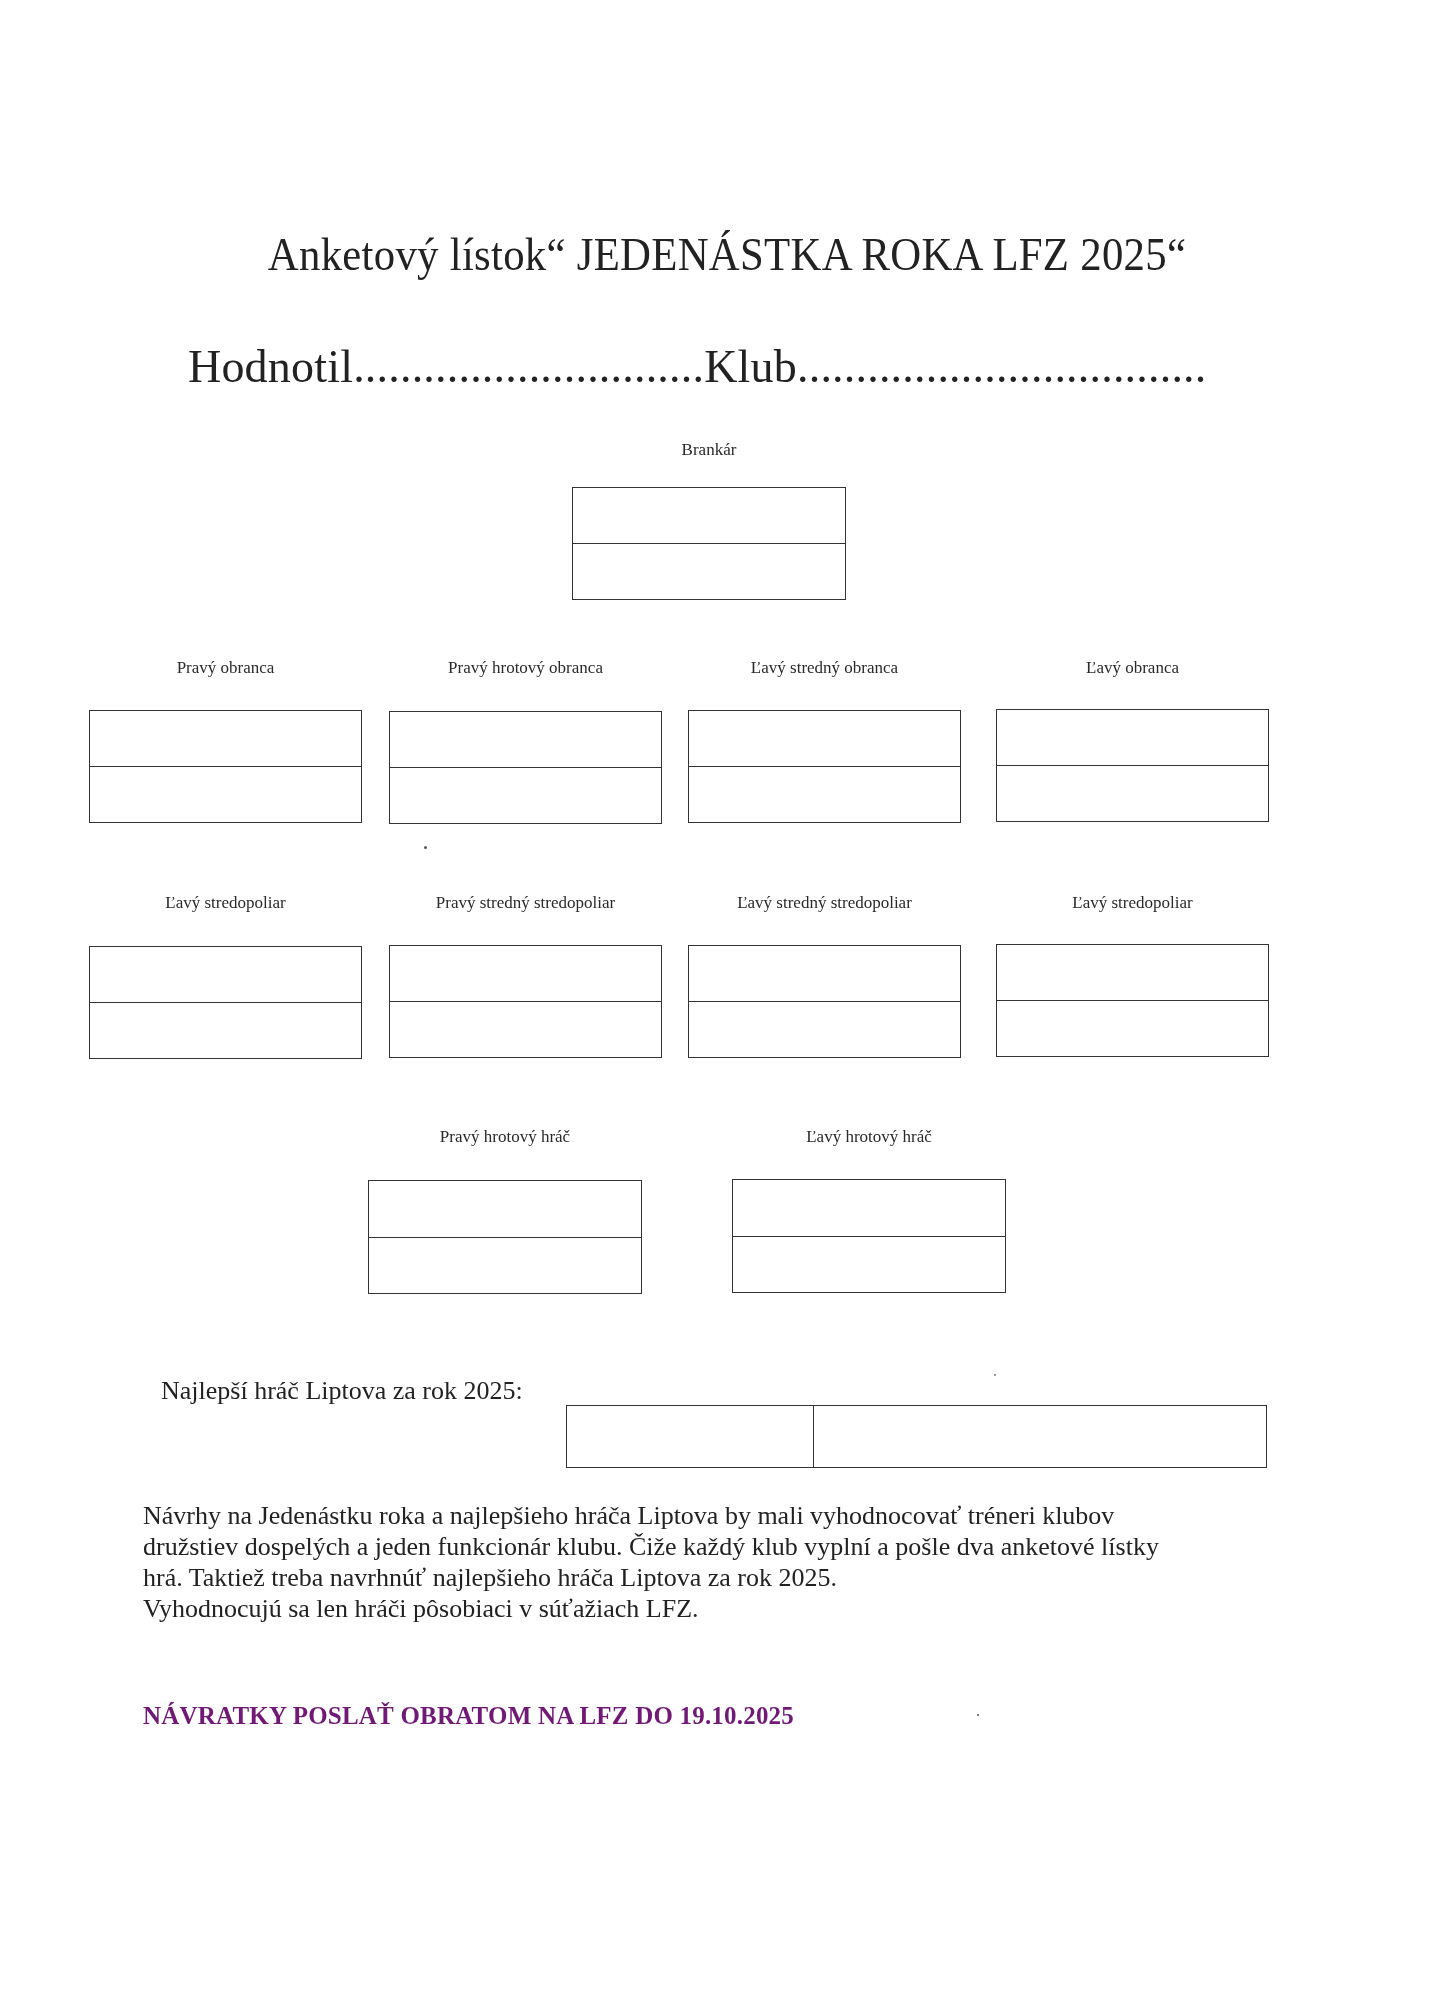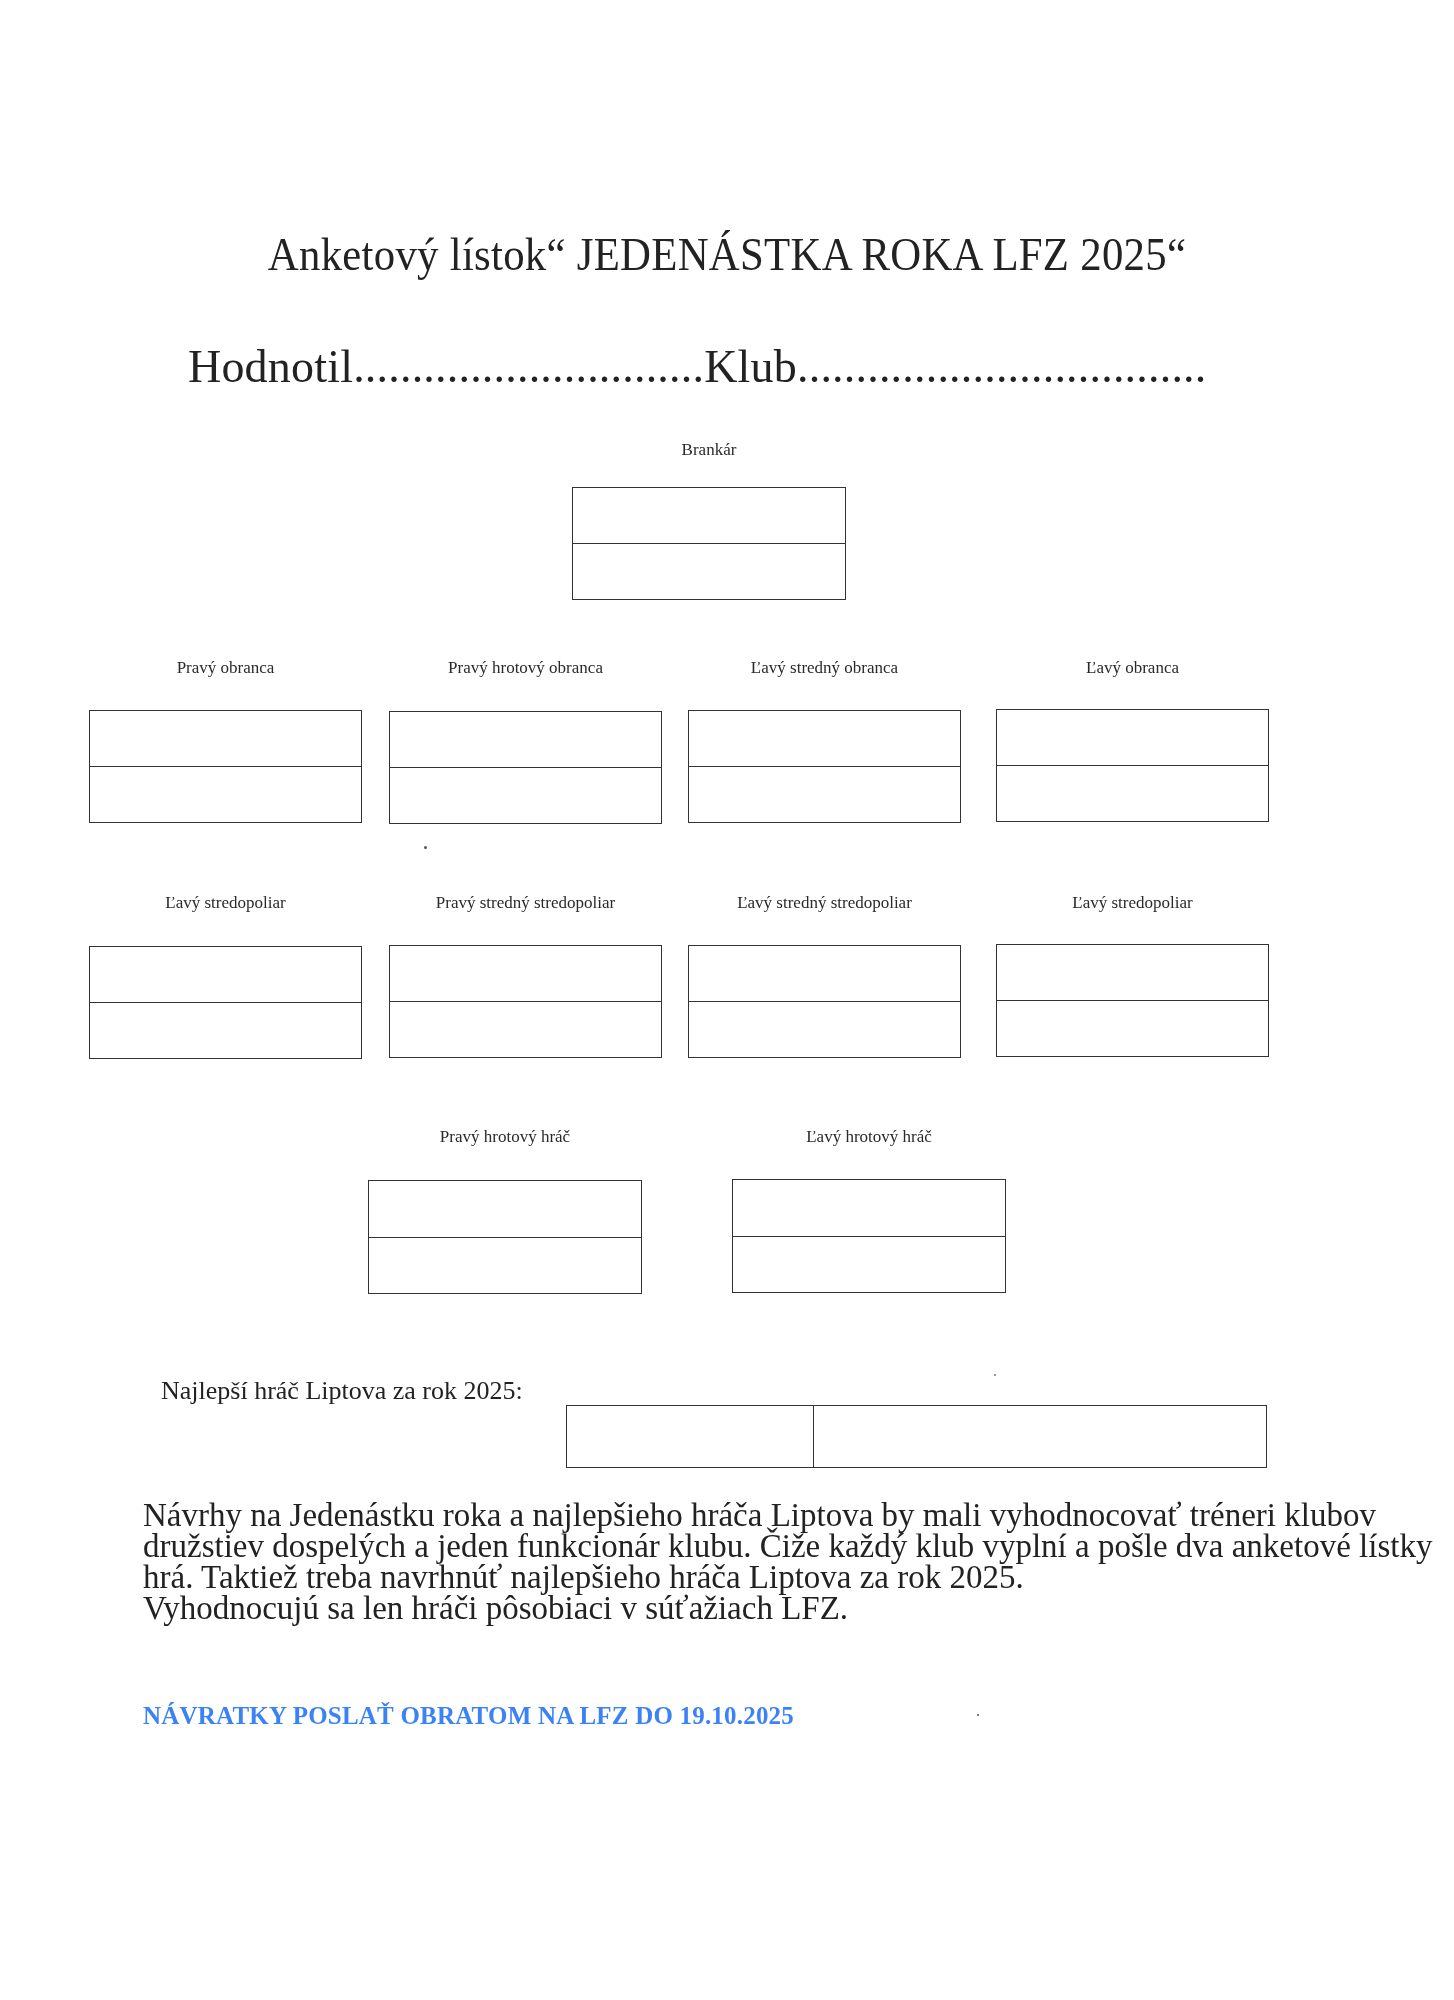--- a/index.html
+++ b/index.html
@@ -61,30 +61,30 @@
     .best-box .cell.club { flex: 1; }
     .best-label {
       left: 161px; top: 1376px;
       font-size: 26px;
       color: #222;
       white-space: nowrap;
     }
     .instructions {
       left: 143px; top: 1500px;
       width: 1130px;
-      font-size: 33px;
+      font-size: 26px;
       line-height: 31px;
       color: #222;
     }
     .instructions p { margin: 0; white-space: nowrap; }
     .deadline {
       left: 143px; top: 1702px;
       font-size: 25px;
       font-weight: bold;
-      color: #3b82f6;
+      color: #701a75;
       white-space: nowrap;
       letter-spacing: 0.2px;
     }
     .speck {
       width: 3px; height: 3px; border-radius: 50%;
       background: #555;
     }
   </style>
 </head>
 <body>

